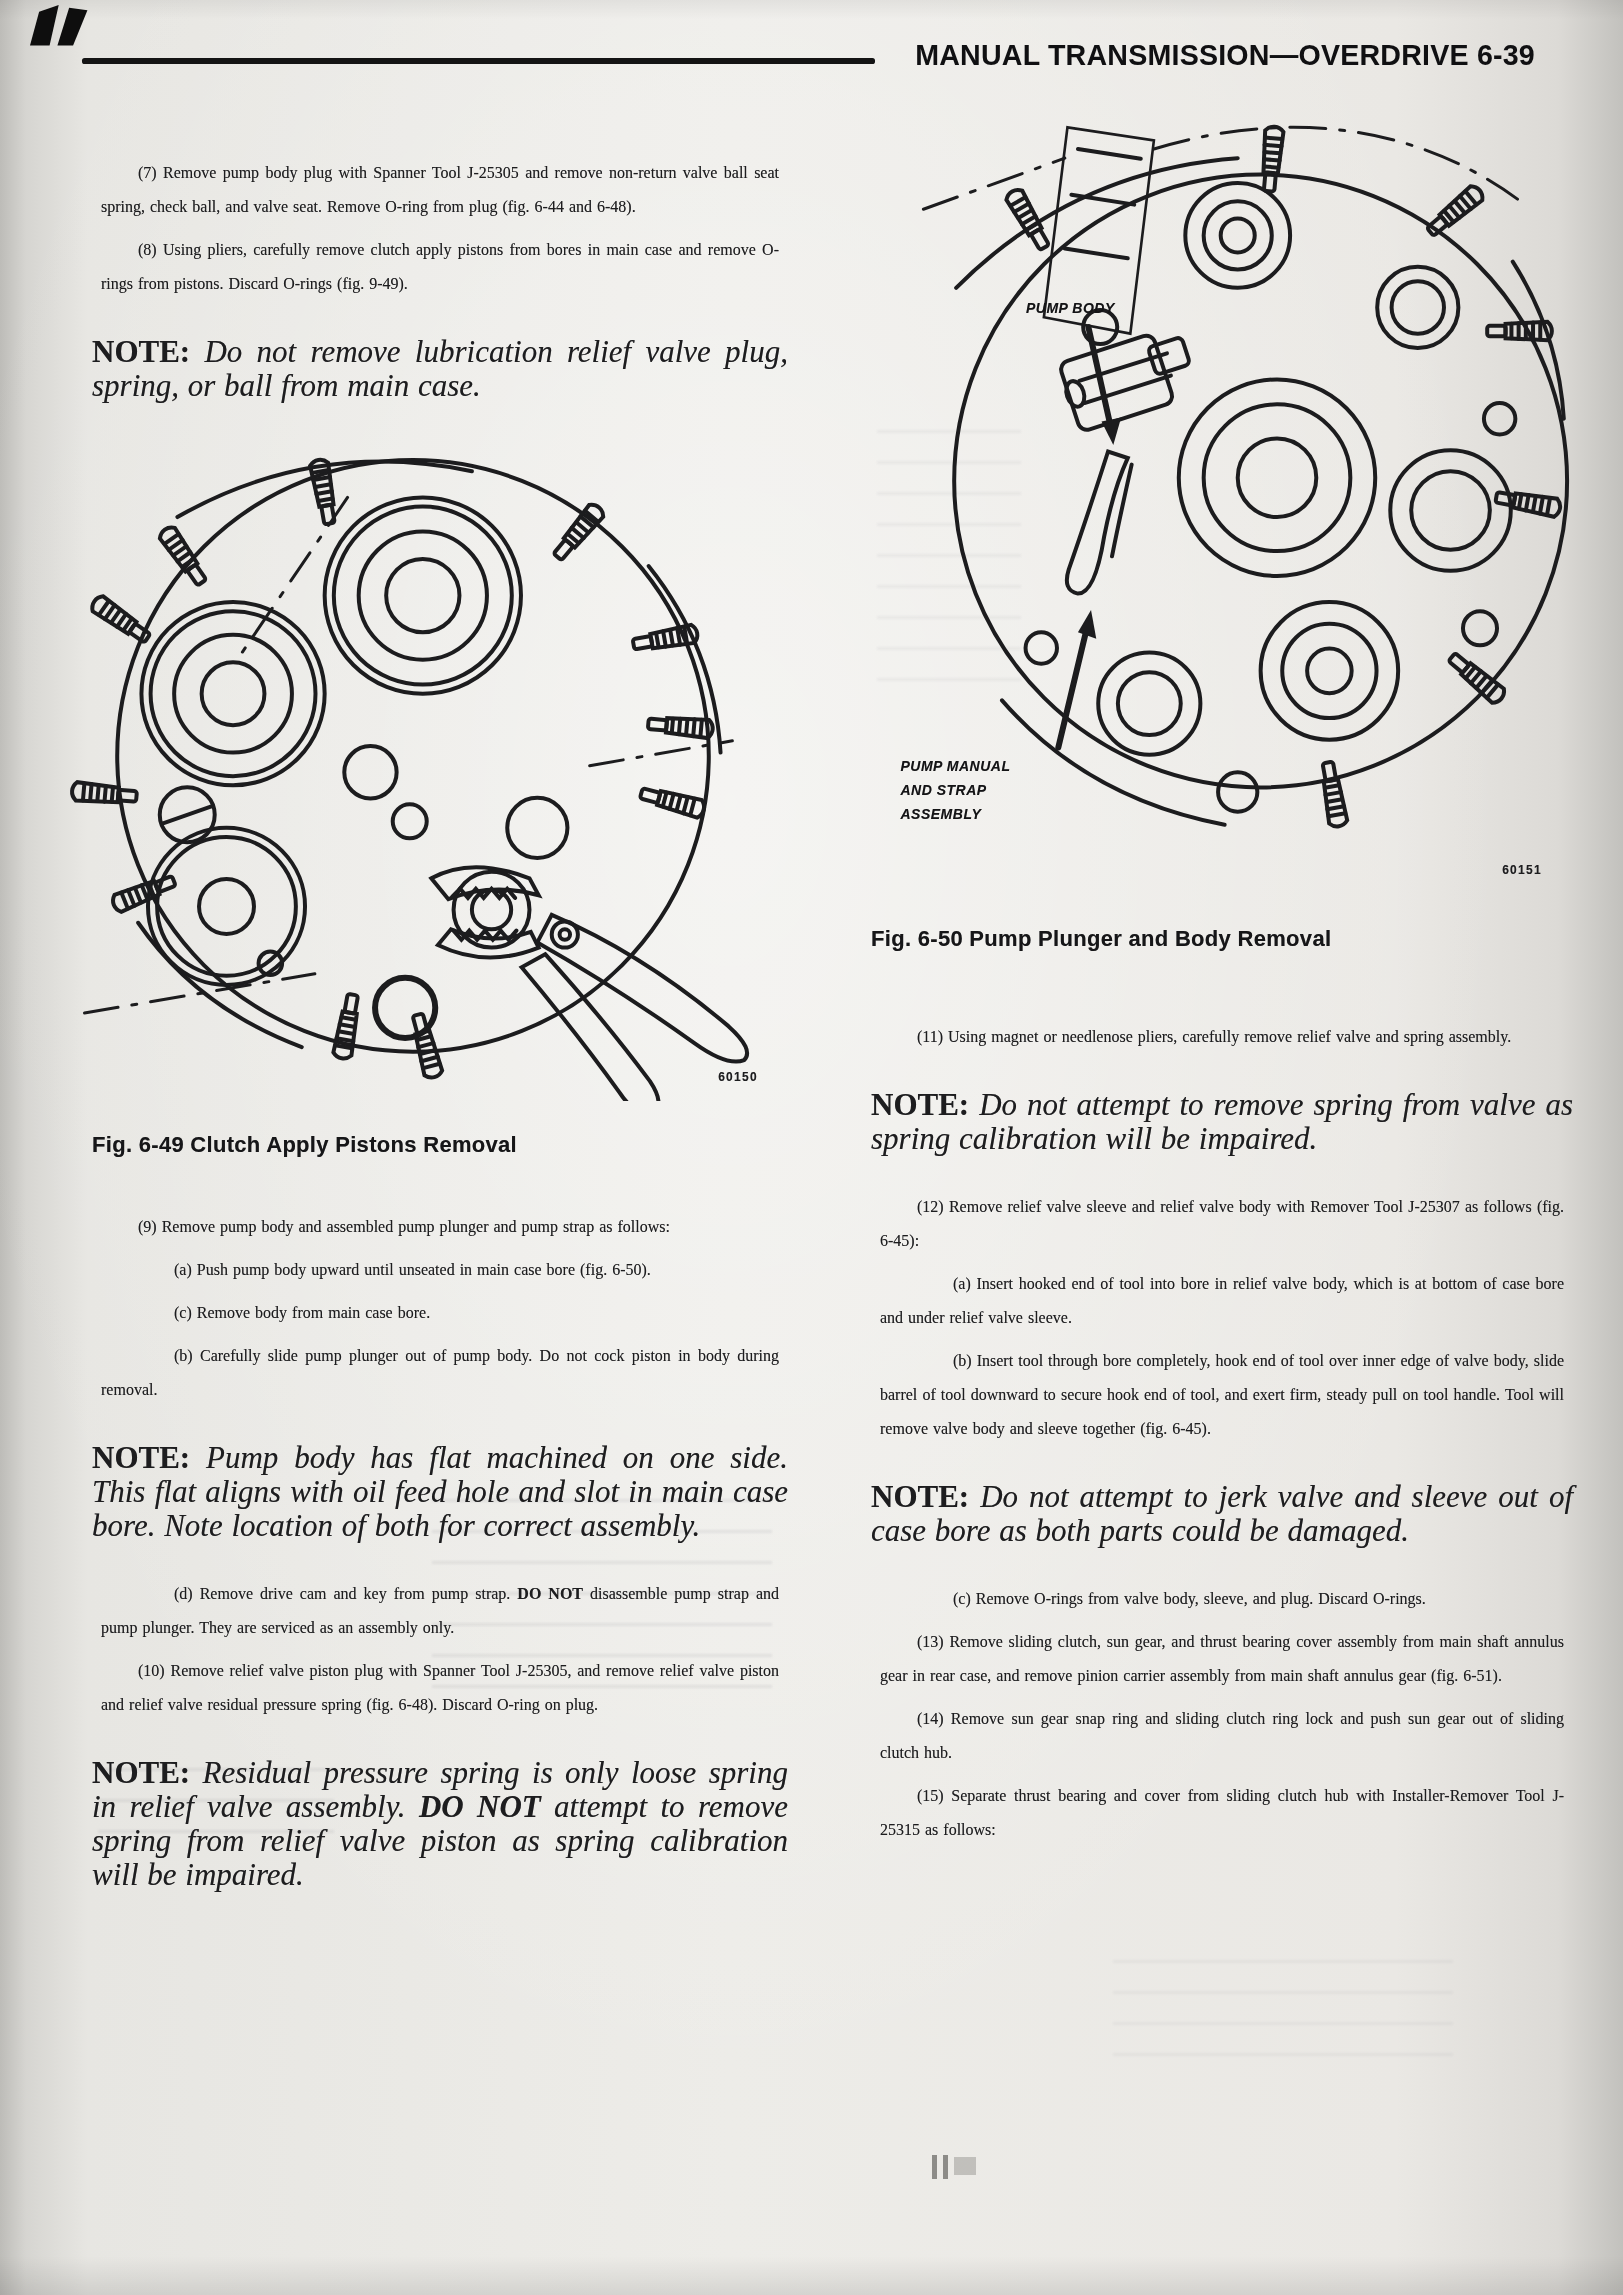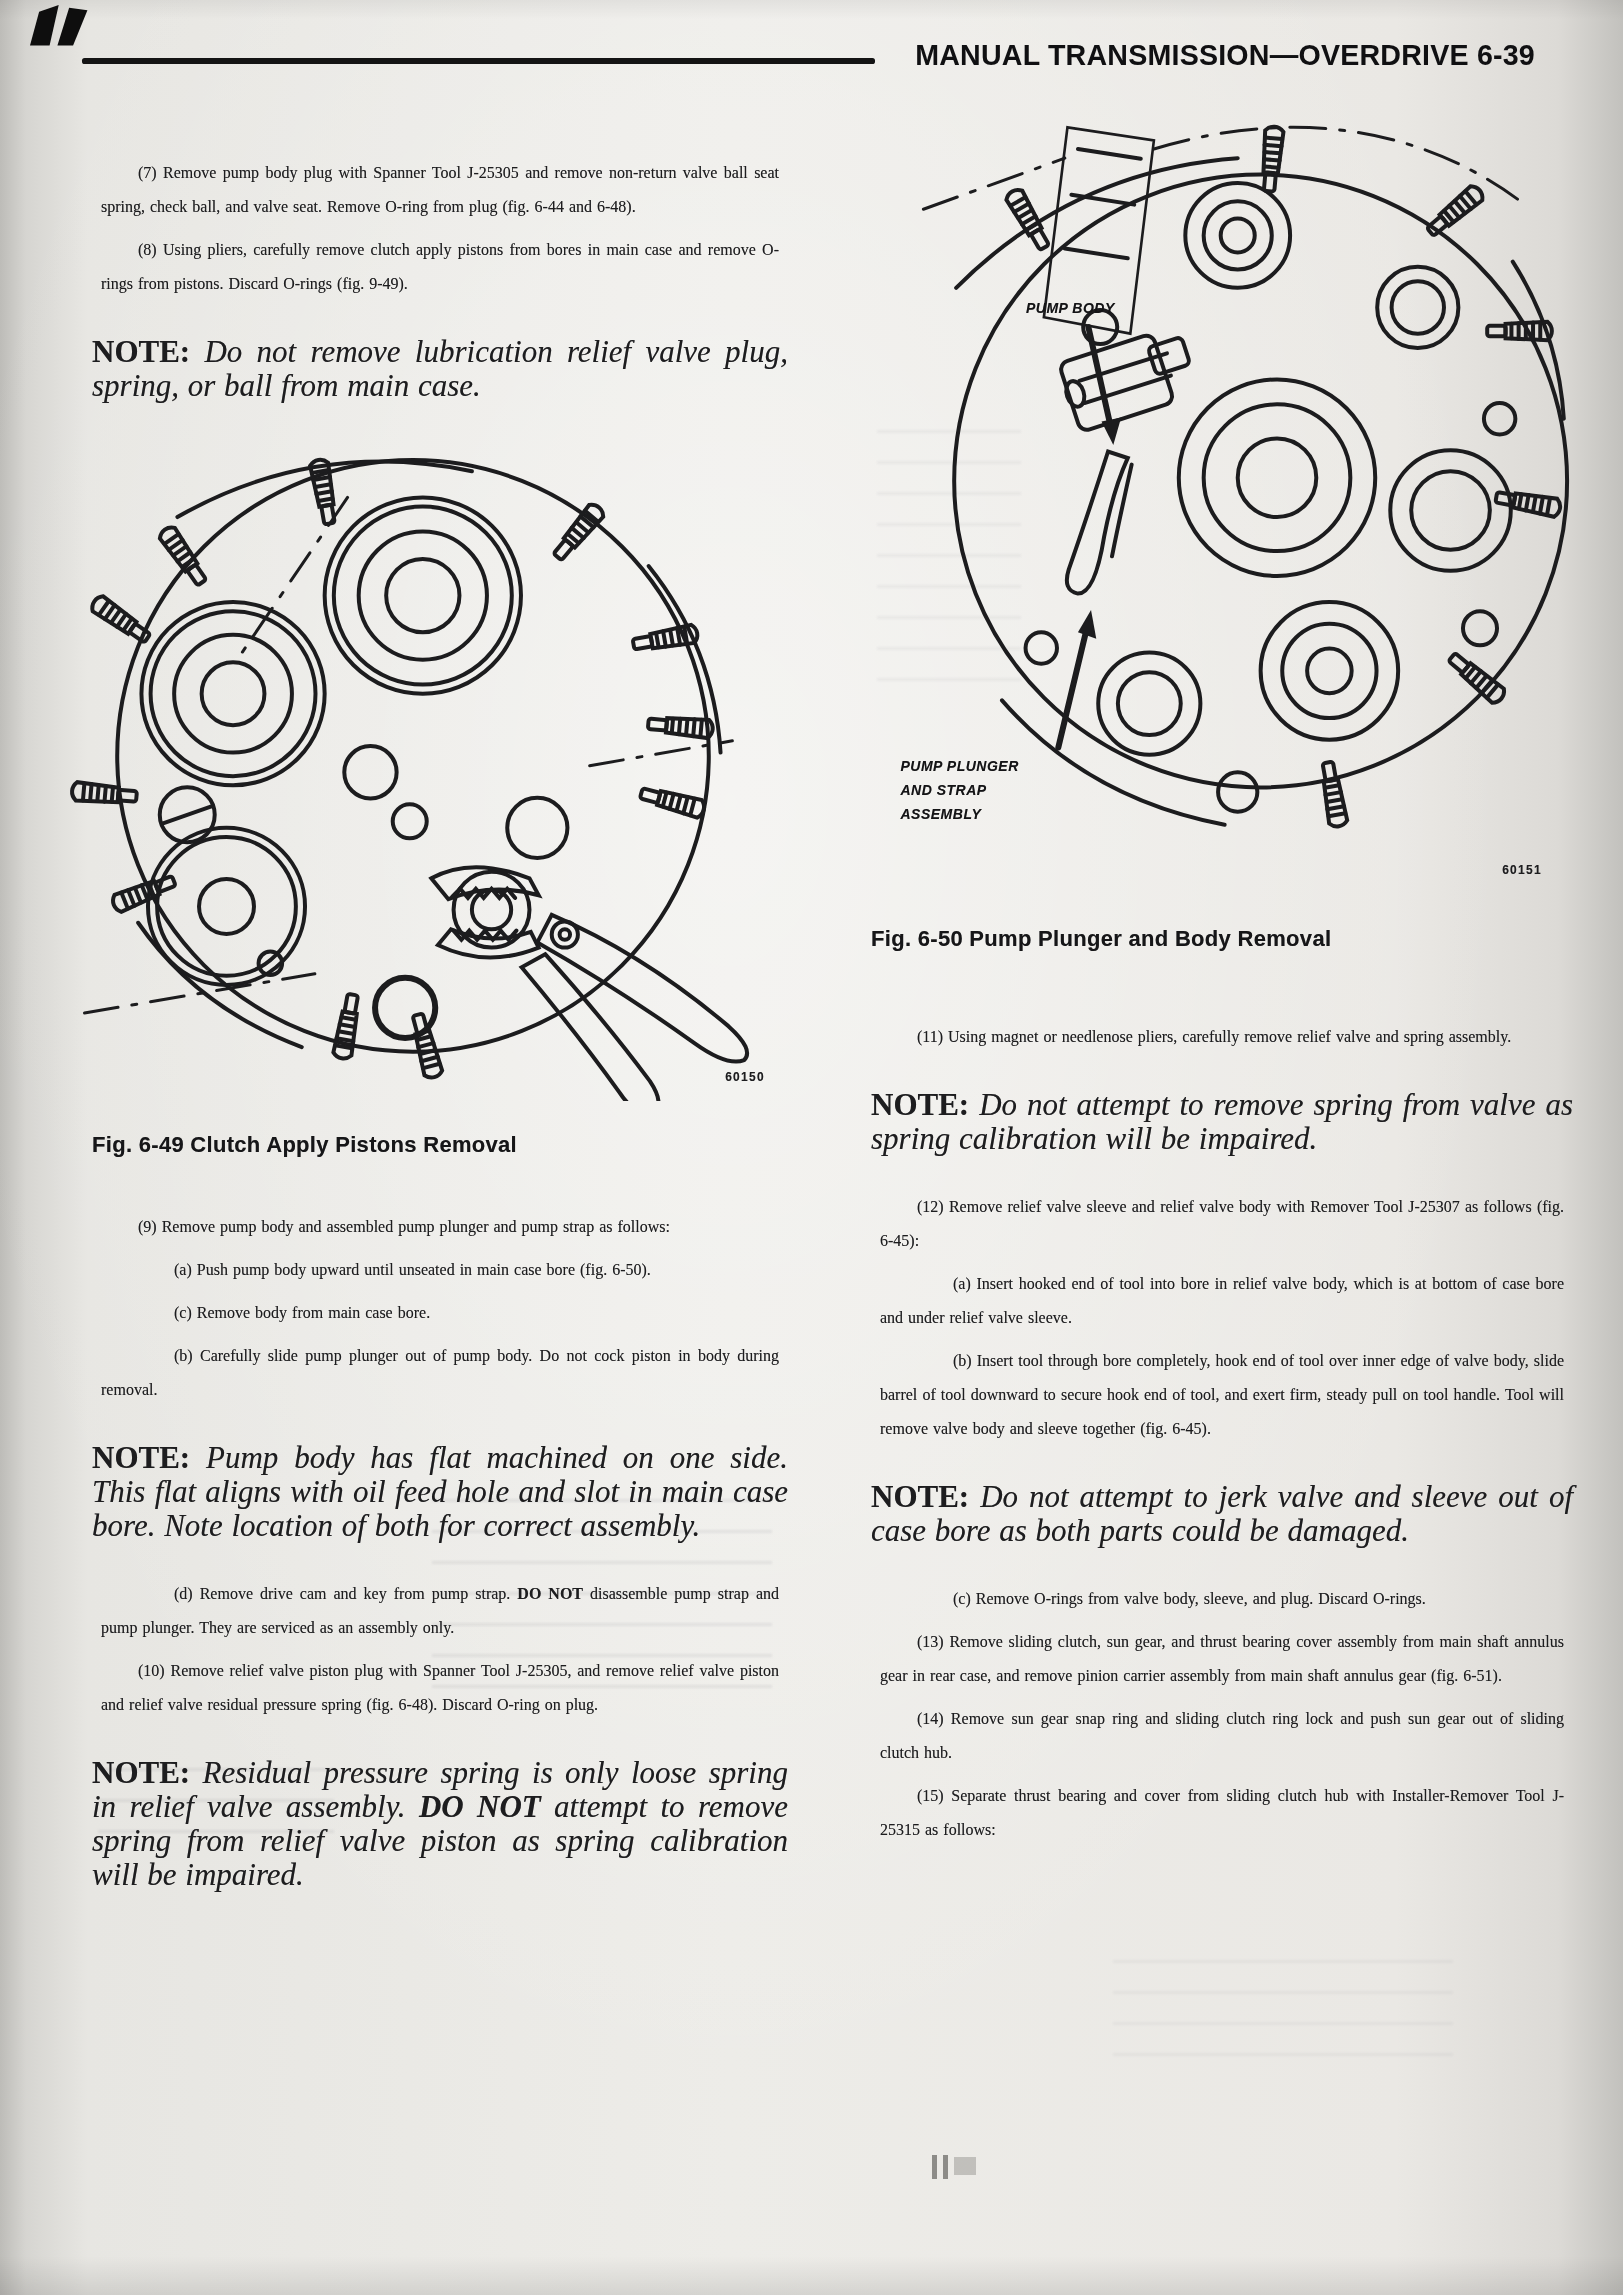--- a/index.html
+++ b/index.html
@@ -31,21 +31,21 @@
   .bold{font-weight:700;font-style:normal;}
   .boldital{font-weight:700;font-style:italic;}
   .figure{position:relative;}
   #fig49{width:746px;height:702px;margin:-3.9px 0 0 -52px;}
   #fig50{width:702px;height:774px;margin:0;}
   .figure svg{position:absolute;left:0;top:0;}
   .fignum{
     position:absolute;font-family:"Liberation Sans",sans-serif;
     font-size:12px;letter-spacing:1.3px;color:#1d1d1f;font-weight:700;
   }
-  #fig49-num{right:21px;bottom:17px;}
+  #fig49-num{right:28px;bottom:17px;}
   #fig50-num{right:31px;bottom:7.9px;}
   .caption{
     font-family:"Liberation Sans",sans-serif;font-weight:700;font-size:22px;
     text-align:left;letter-spacing:0.3px;color:#161618;
   }
   #caption49{margin:31px 0 52px 0;}
   #caption50{margin:41px 0 68px 0;}
   .figlabel{
     position:absolute;font-family:"Liberation Sans",sans-serif;font-weight:700;
     font-size:14px;letter-spacing:0.5px;color:#141416;line-height:24px;font-style:italic;
@@ -276,21 +276,21 @@
         </g>
 
         <g stroke-width="3" stroke-dasharray="36 14 5 14">
           <path d="M 432 58 C 650 -8 845 28 992 138"></path>
           <line x1="80" y1="150" x2="296" y2="72"></line>
         </g>
       </svg>
 
       <div class="figlabel" style="left:155px;top:185px;">PUMP BODY</div>
       <div class="figlabel" style="left:29.5px;top:643px;">
-        <div>PUMP PLUNGER</div>
+        <div>PUMP MANUAL</div>
         <div>AND STRAP</div>
         <div>ASSEMBLY</div>
       </div>
       <div class="fignum" id="fig50-num">60151</div>
     </div>
     <div class="caption" id="caption50">Fig. 6-50  Pump Plunger and Body Removal</div>
 
     <p class="p">(11) Using magnet or needlenose pliers, carefully remove relief valve and spring assembly.</p>
 
     <p class="note"><span class="note-label">NOTE:</span><span class="it"> Do not attempt to remove spring from valve as spring calibration will be impaired.</span></p>

